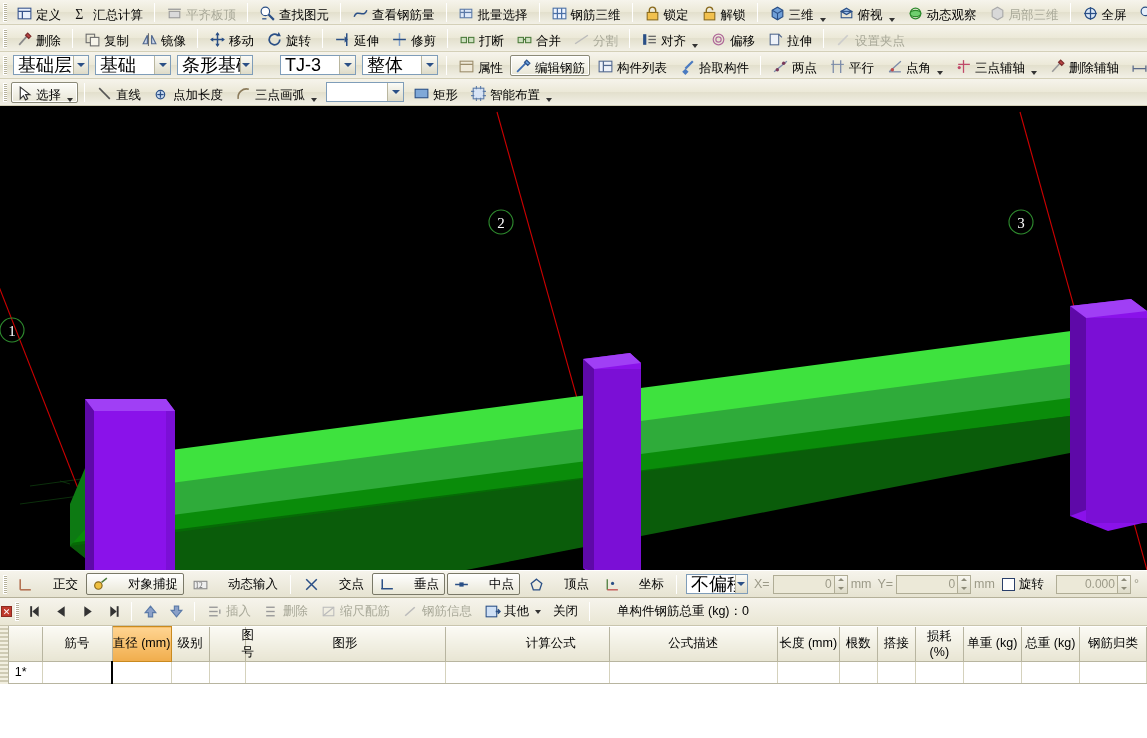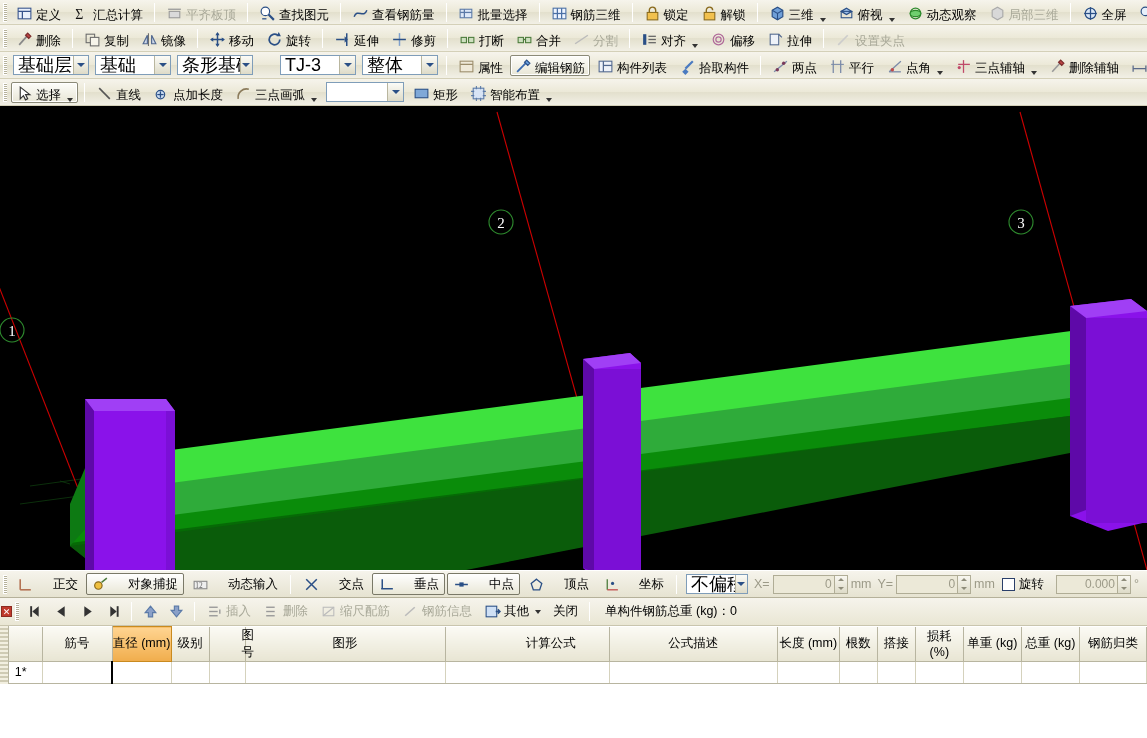--- a/index.html
+++ b/index.html
@@ -148,21 +148,21 @@
     width: 24px; height: 22px; margin: 0 1px;
     display: flex; align-items: center; justify-content: center;
     flex: 0 0 auto;
   }
   .rbtn {
     display: inline-flex; align-items: center; gap: 3px;
     height: 22px; padding: 0 4px; margin: 0 2px;
     font-size: 12.5px; color: #a8a898; flex: 0 0 auto;
   }
   .rbtn.en { color: #000; }
-  .totaltxt { font-size: 12.5px; color: #000; margin-left: 10px; flex:0 0 auto;}
+  .totaltxt { font-size: 12.5px; color: #000; margin-left: 22px; flex:0 0 auto;}
 
   
   #gridwrap { position: relative; background: #fff; }
   table.grid { border-collapse: collapse; width: 1147px; table-layout: fixed; }
   table.grid th {
     height: 21px; font-weight: normal; font-size: 12.5px;
     background: linear-gradient(to bottom,#fbfaf4,#e8e5d3);
     border-right: 1px solid #b8b5a0;
     border-bottom: 1px solid #b8b5a0;
     color: #000; text-align: center; padding: 0;

